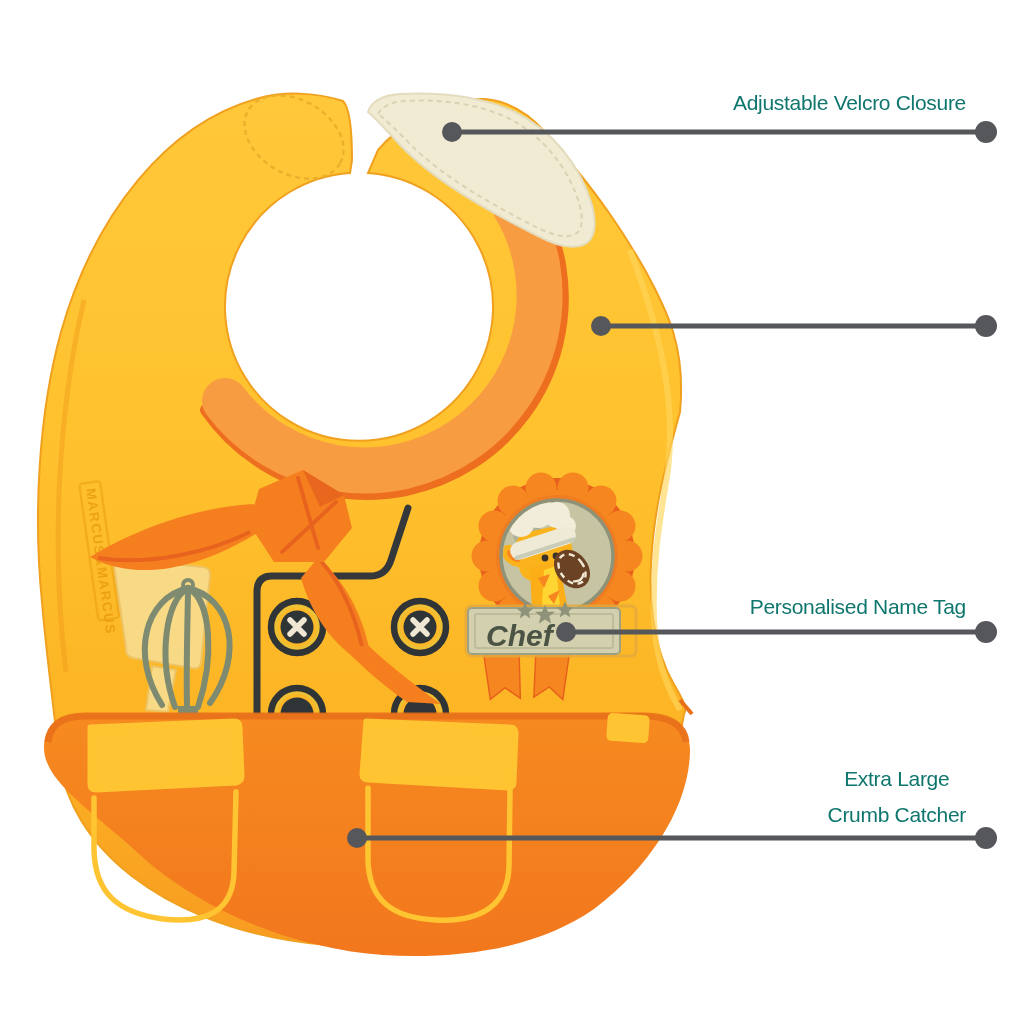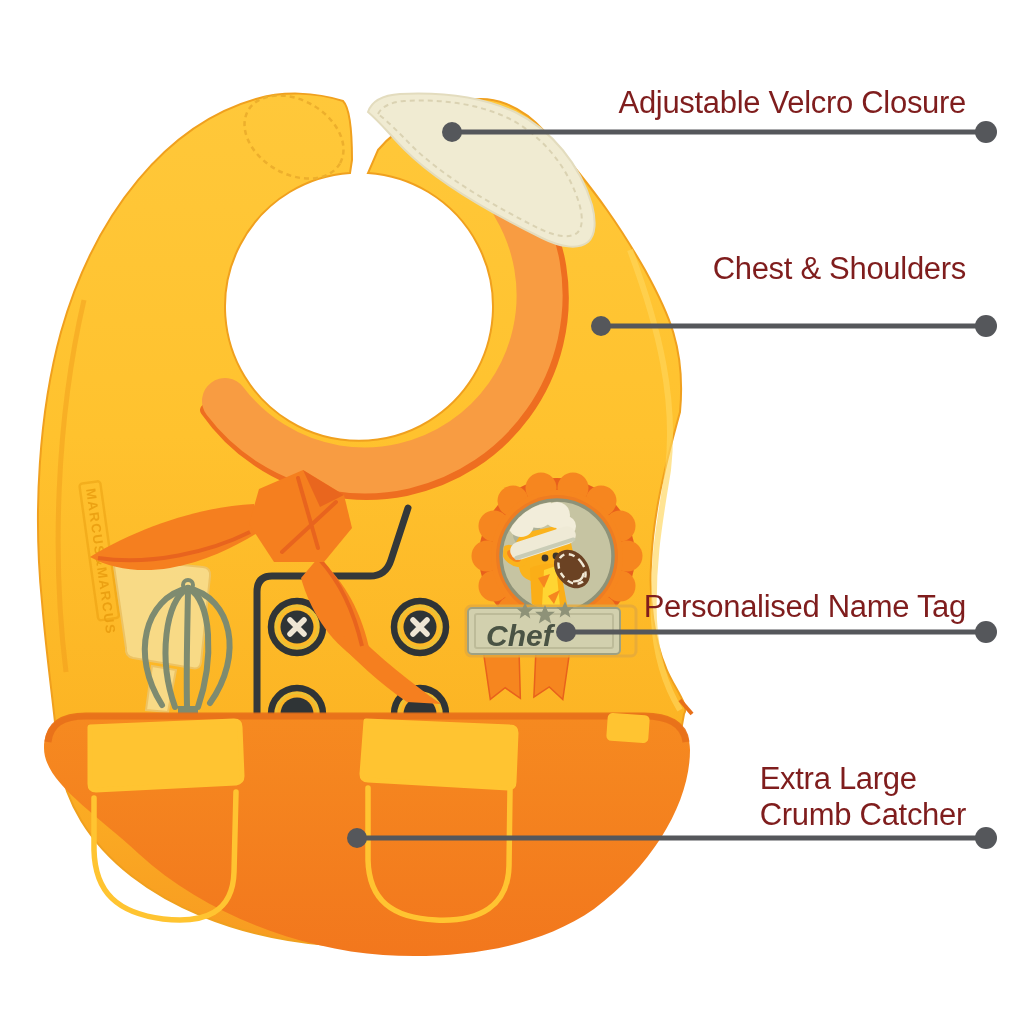--- a/index.html
+++ b/index.html
@@ -1,20 +1,20 @@
 <!DOCTYPE html>
 <html><head>
 <meta charset="utf-8">
 <style>
   html,body{margin:0;padding:0;background:#ffffff;}
   #stage{position:relative;width:1024px;height:1024px;background:#ffffff;overflow:hidden;
          font-family:"Liberation Sans",sans-serif;}
   #art{position:absolute;left:0;top:0;width:1024px;height:1024px;}
-  .callout-label{position:absolute;color:#7f1d1d;font-size:31px;line-height:36px;
-                 text-align:left;letter-spacing:-0.3px;white-space:nowrap;font-weight:400;}
+  .callout-label{position:absolute;color:#0f766e;font-size:21px;line-height:36px;
+                 text-align:center;letter-spacing:-0.3px;white-space:nowrap;font-weight:400;}
   .cl-1{top:85px;right:58px;}
   .cl-2{top:251px;right:58px;}
   .cl-3{top:589px;right:58px;}
   .cl-4{top:761px;right:58px;}
 </style>
 </head>
 <body>
 
 <div id="stage">
 
@@ -251,21 +251,20 @@
       <circle cx="357" cy="838" r="10" stroke="none"></circle>
       <circle cx="986" cy="838" r="11" stroke="none"></circle>
     </g>
   </g>
 </svg>
 
 <div class="callout-label cl-1">
   <div>Adjustable Velcro Closure</div>
 </div>
 <div class="callout-label cl-2">
-  <div>Chest &amp; Shoulders</div>
 </div>
 <div class="callout-label cl-4">
   <div>Extra Large</div>
   <div>Crumb Catcher</div>
 </div>
 <div class="callout-label cl-3">
   <div>Personalised Name Tag</div>
 </div>
 
 </div>

